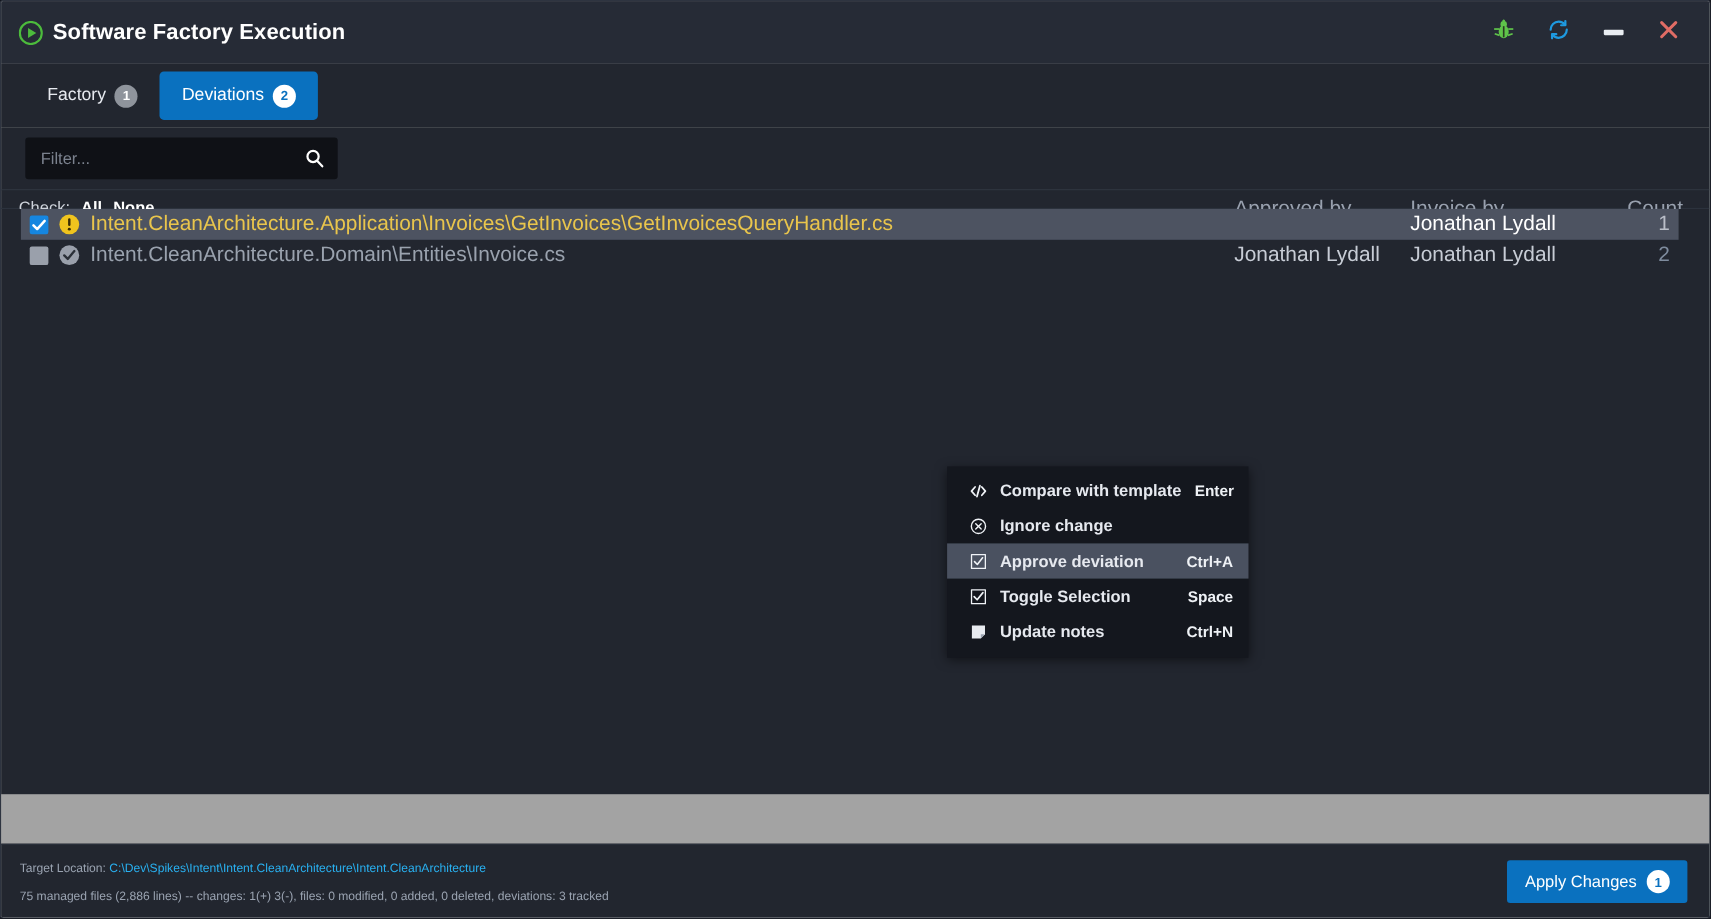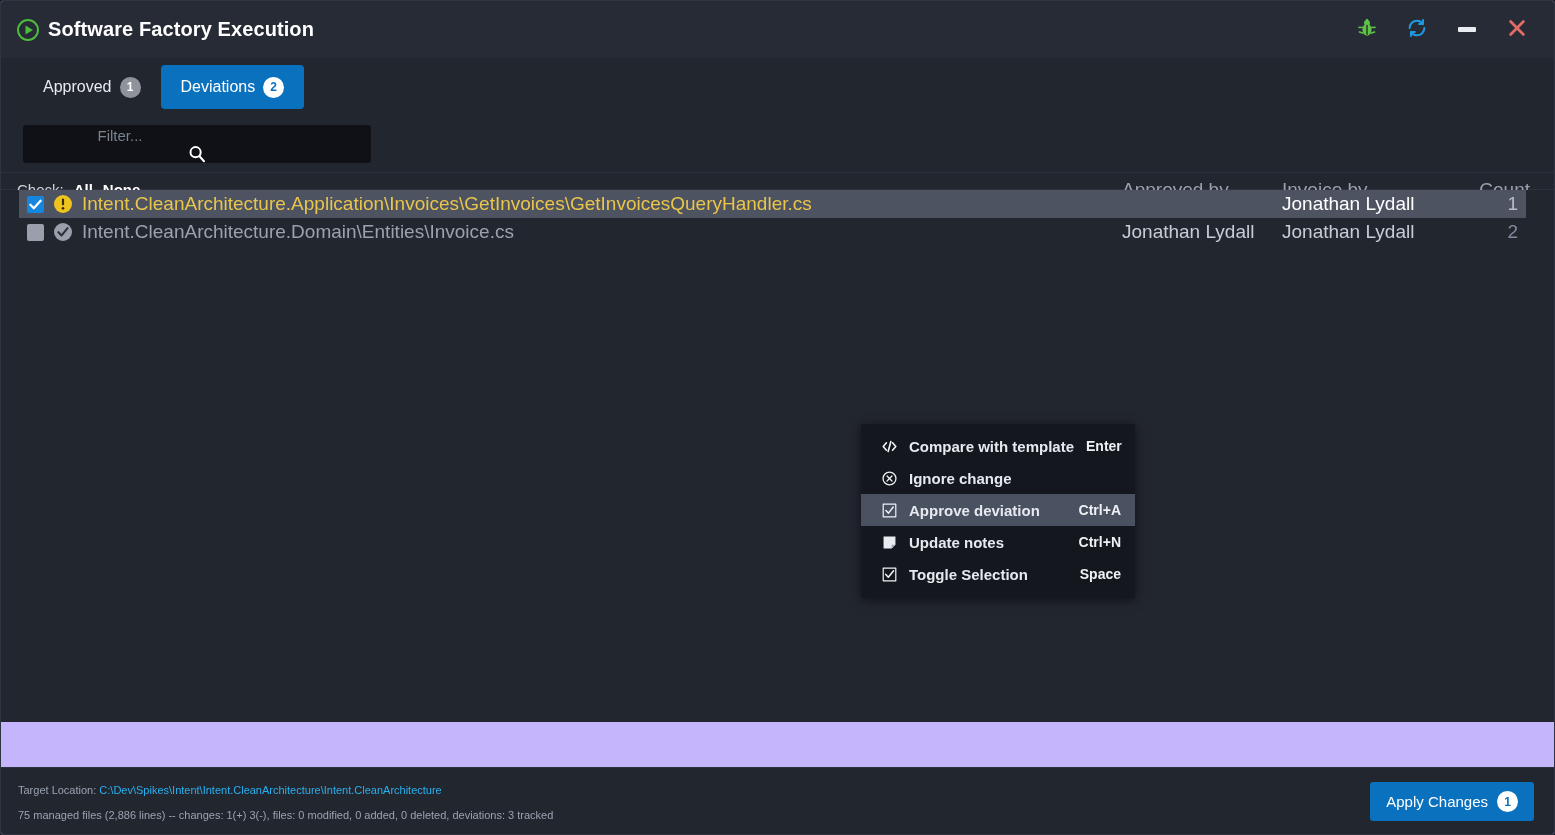--- a/index.html
+++ b/index.html
@@ -8,21 +8,21 @@
     background: #12151c;
   }
   body {
     font-family: "Liberation Sans", sans-serif;
     -webkit-font-smoothing: antialiased;
   }
   .app {
     position: relative;
     width: 1555px;
     height: 835px;
-    background: #c4b5fd;
+    background: #a3a3a3;
     overflow: hidden;
     box-sizing: border-box;
     border: 1px solid #2e3440;
     border-radius: 3px;
   }
 
   
   .titlebar {
     position: relative;
     height: 57px;
@@ -123,29 +123,28 @@
   .filterrow {
     height: 56px;
     background: #22262f;
     display: flex;
     align-items: center;
     padding-left: 22px;
     box-sizing: border-box;
   }
   .filterbox {
     position: relative;
-    width: 348px;
+    width: 284px;
     height: 38px;
     background: #0f1116;
     border-radius: 3px;
     display: flex;
     align-items: center;
     padding: 0 12px;
     box-sizing: border-box;
-    flex-direction: column;
   }
   .filterbox input {
     flex: 1;
     background: transparent;
     border: none;
     outline: none;
     color: #d8dce3;
     font-family: "Liberation Sans", sans-serif;
     font-size: 15px;
   }
@@ -390,21 +389,21 @@
             <line x1="5" y1="5" x2="19" y2="19"></line>
             <line x1="19" y1="5" x2="5" y2="19"></line>
           </svg>
         </span>
       </div>
     </div>
   </div>
 
   <div class="tabbar">
     <div class="tab">
-      <span>Approved</span>
+      <span>Factory</span>
       <span class="badge">1</span>
     </div>
     <div class="tab active">
       <span>Deviations</span>
       <span class="badge">2</span>
     </div>
   </div>
 
   <div class="filterrow">
     <div class="filterbox">
@@ -501,38 +500,38 @@
             <rect x="2.6" y="2.6" width="14.8" height="14.8"></rect>
             <polyline points="5.8,10.1 8.8,13.1 14.4,5.9" stroke-width="1.7"></polyline>
           </svg>
         </span>
         <span class="mi-label">Approve deviation</span>
         <span class="mi-key">Ctrl+A</span>
       </div>
 
       <div class="mi">
         <span class="mi-icon">
+          <svg viewBox="0 0 20 20" width="17" height="17" fill="none" stroke="#f0f3f7" stroke-width="1.4" stroke-linecap="round" stroke-linejoin="round">
+            <rect x="2.6" y="2.6" width="14.8" height="14.8"></rect>
+            <polyline points="5.4,9.8 8.6,13.2 14.8,5.6" stroke-width="1.8"></polyline>
+          </svg>
+        </span>
+        <span class="mi-label">Toggle Selection</span>
+        <span class="mi-key">Space</span>
+      </div>
+
+      <div class="mi">
+        <span class="mi-icon">
           <svg viewBox="0 0 20 20" width="17" height="17">
             <path d="M3 3 H17 V12.5 L12.5 17 H3 Z" fill="#e8ebf0"></path>
             <path d="M12.5 17 V12.5 H17 Z" fill="#9ba3b0"></path>
           </svg>
         </span>
         <span class="mi-label">Update notes</span>
         <span class="mi-key">Ctrl+N</span>
-      </div>
-
-      <div class="mi">
-        <span class="mi-icon">
-          <svg viewBox="0 0 20 20" width="17" height="17" fill="none" stroke="#f0f3f7" stroke-width="1.4" stroke-linecap="round" stroke-linejoin="round">
-            <rect x="2.6" y="2.6" width="14.8" height="14.8"></rect>
-            <polyline points="5.4,9.8 8.6,13.2 14.8,5.6" stroke-width="1.8"></polyline>
-          </svg>
-        </span>
-        <span class="mi-label">Toggle Selection</span>
-        <span class="mi-key">Space</span>
       </div>
 
     </div>
   </div>
 
   <div class="footer">
     <div class="footer-text">
       <div>
         <span>Target Location:</span>
         <span class="link">C:\Dev\Spikes\Intent\Intent.CleanArchitecture\Intent.CleanArchitecture</span>

